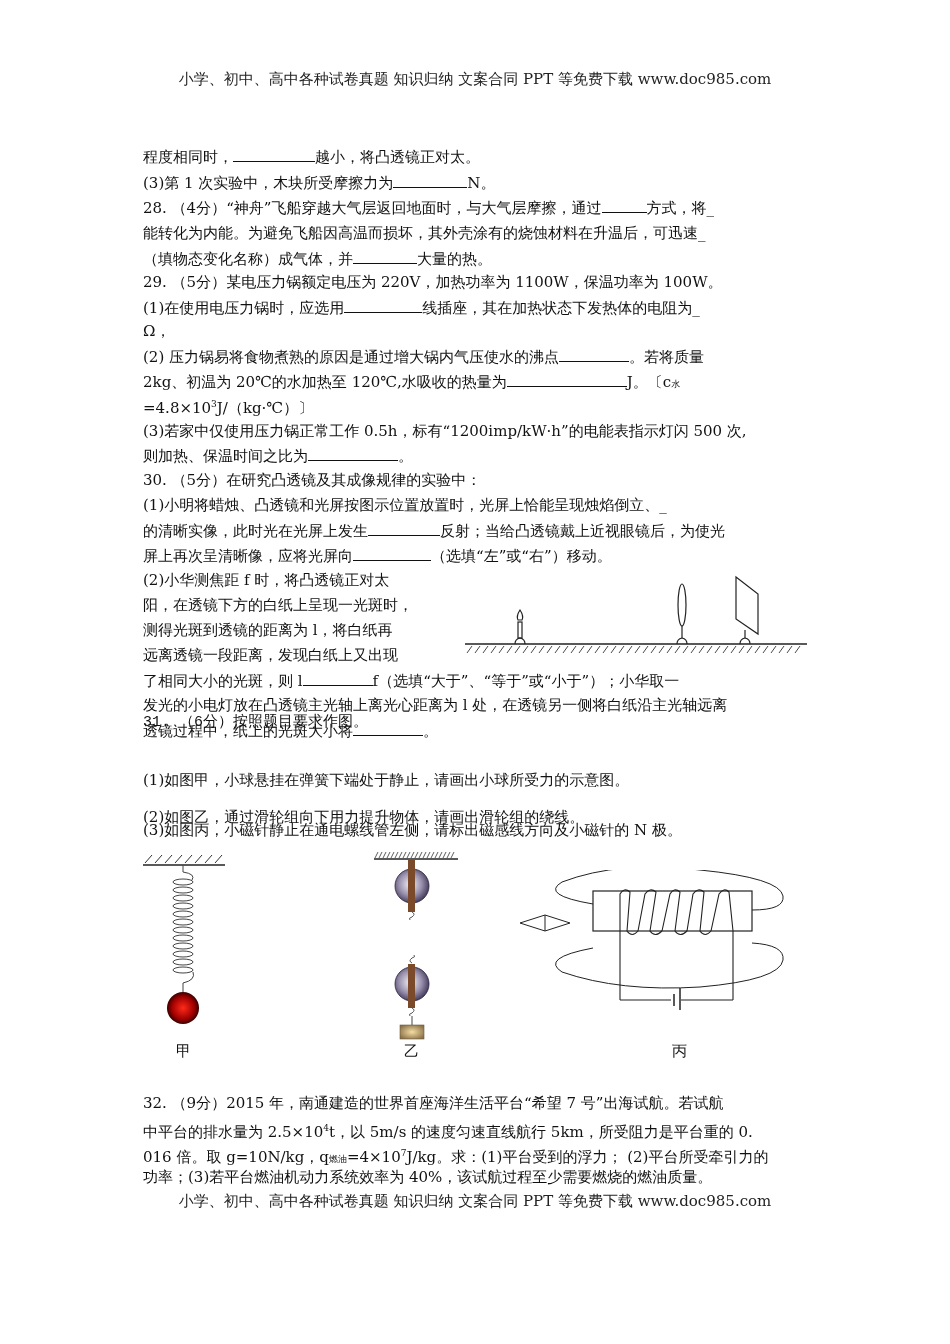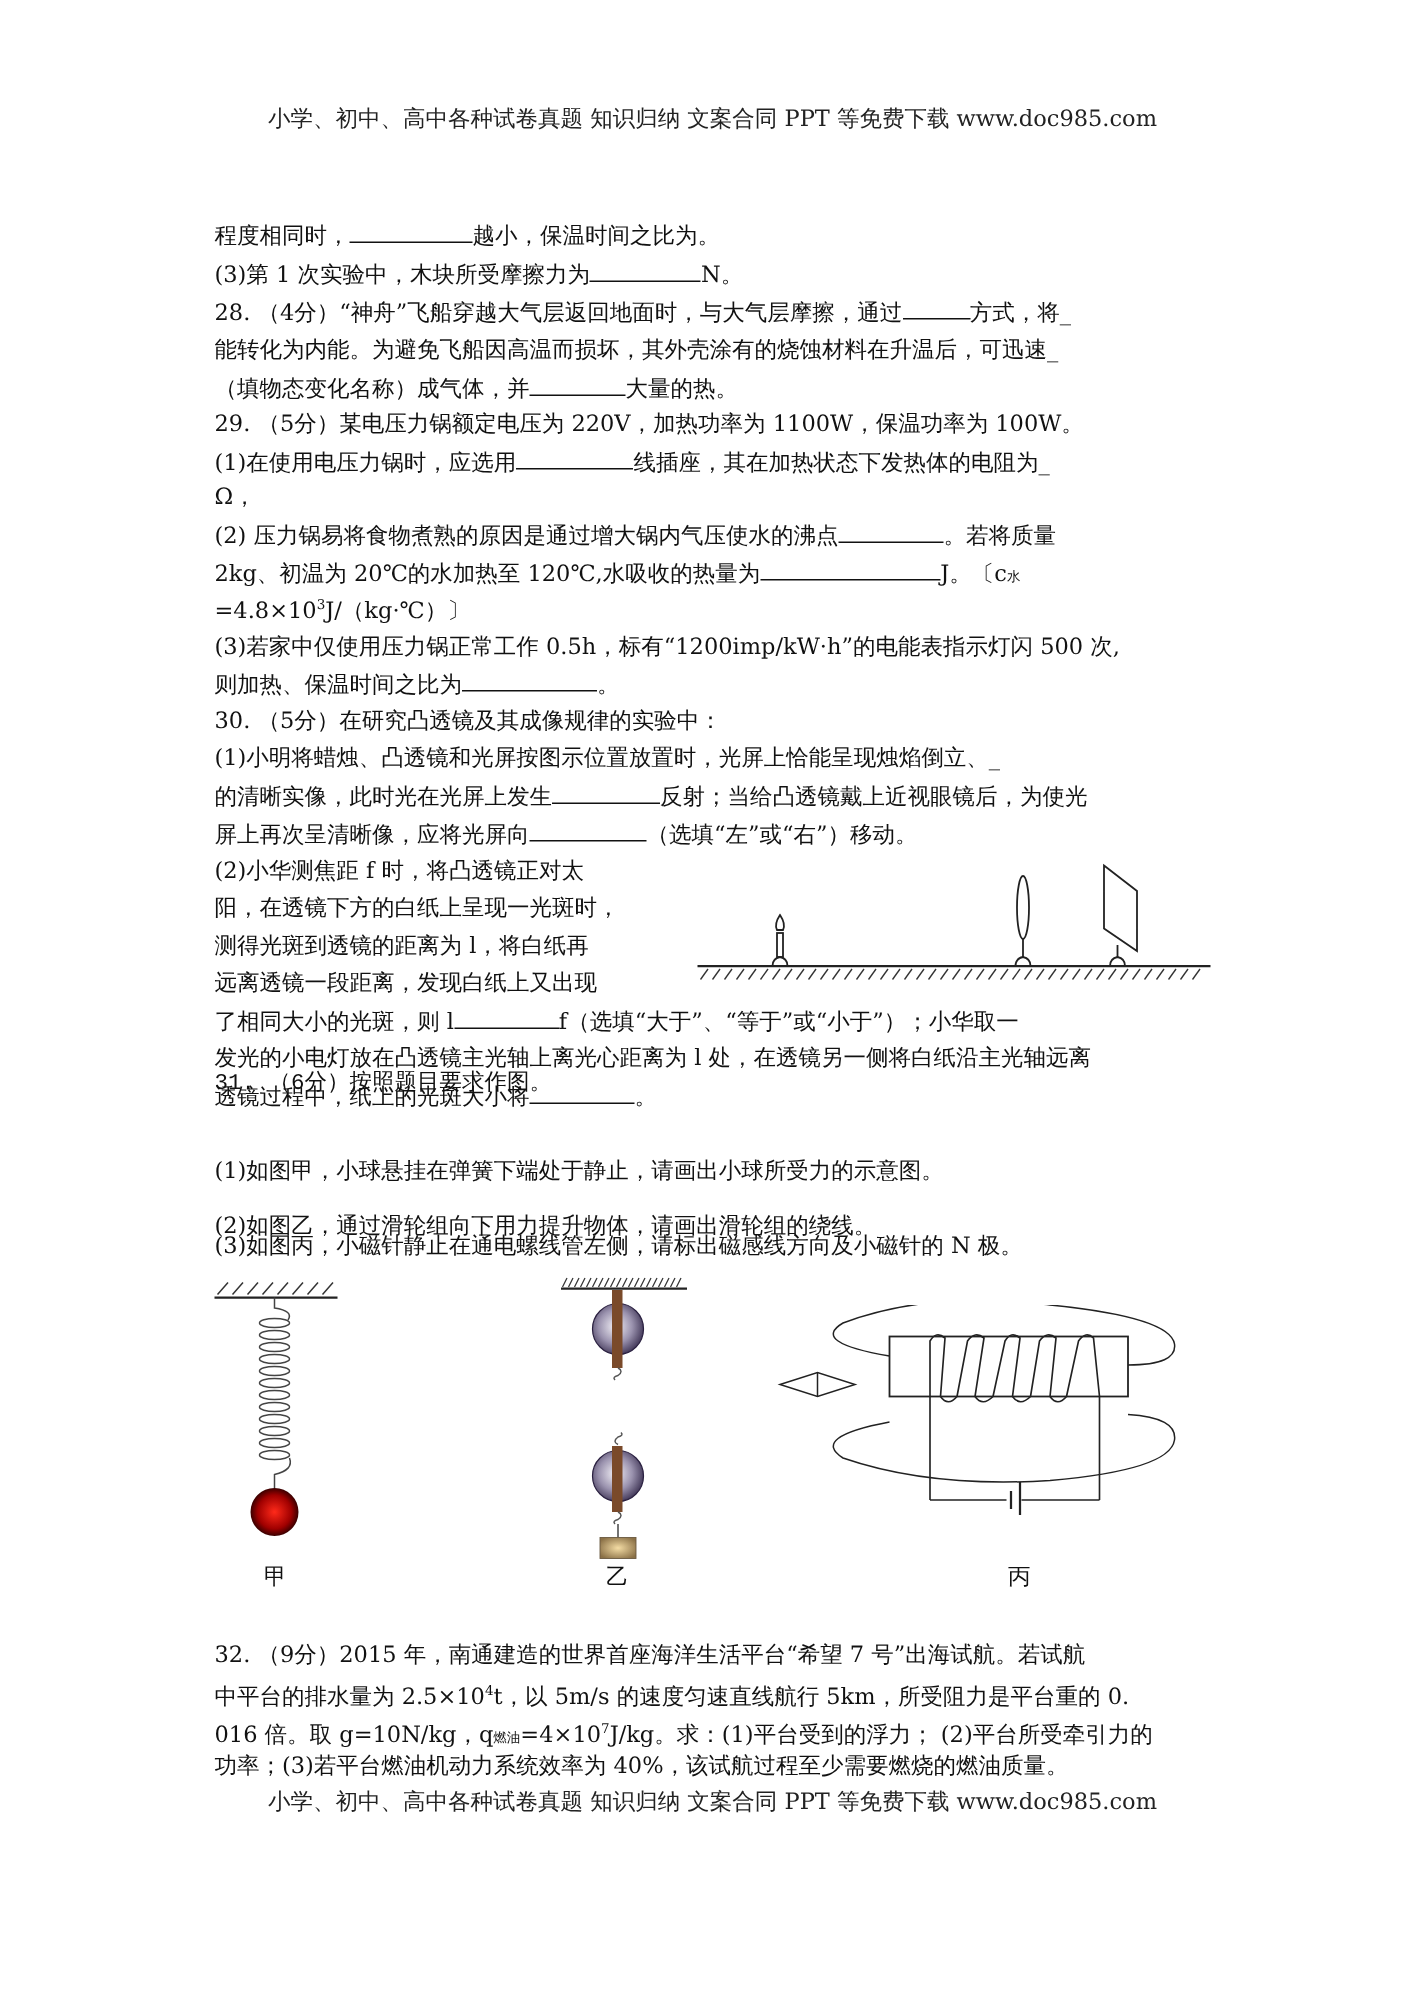--- a/index.html
+++ b/index.html
@@ -12,21 +12,21 @@
   .sub { font-size: 9px; }
   .fig { position: absolute; }
   .cap { position: absolute; font-size: 15px; }
 </style>
 </head>
 <body>
 
 <div class="hdr" style="top:70px;">小学、初中、高中各种试卷真题 知识归纳 文案合同 PPT 等免费下载   www.doc985.com</div>
 
 <div class="line" style="top:145px;">
-  <span>程度相同时，</span><span class="blank" style="width:82px;"></span><span>越小，保温时间之比为。</span>
+  <span>程度相同时，</span><span class="blank" style="width:82px;"></span><span>越小，将凸透镜正对太。</span>
 </div>
 <div class="line" style="top:171px;">
   <span>(3)第 1 次实验中，木块所受摩擦力为</span><span class="blank" style="width:74px;"></span><span>N。</span>
 </div>
 
 <div class="line" style="top:196px;">
   <span>28. （4分）“神舟”飞船穿越大气层返回地面时，与大气层摩擦，通过</span><span class="blank" style="width:45px;"></span><span>方式，将_</span>
 </div>
 <div class="line" style="top:222px;"><span>能转化为内能。为避免飞船因高温而损坏，其外壳涂有的烧蚀材料在升温后，可迅速_</span></div>
 <div class="line" style="top:247px;">

